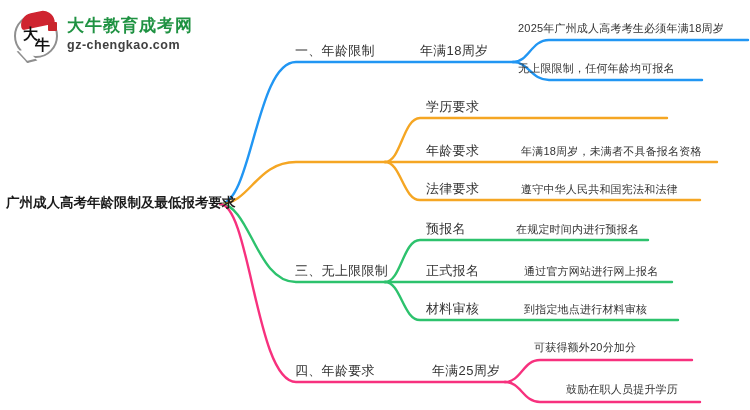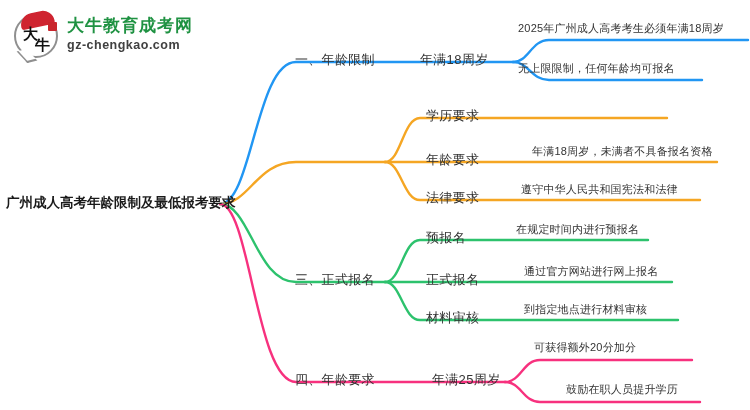--- a/index.html
+++ b/index.html
@@ -23,21 +23,21 @@
   .brand .url{font-size:12.5px;font-weight:bold;letter-spacing:.5px;line-height:15px;border-top:2px solid transparent;}
 
   
   .root-title{
     position:absolute;left:6px;top:194px;width:212px;
     font-size:13.5px;font-weight:bold;color:#1a1a1a;letter-spacing:0;
     white-space:nowrap;
   }
   .mm-label{
     position:absolute;height:18px;line-height:18px;white-space:nowrap;
-    font-size:13px;color:#333;letter-spacing:.3px;margin-top:9px;
+    font-size:13px;color:#333;letter-spacing:.3px;
   }
   .mm-leaf{
     position:absolute;height:17px;line-height:17px;white-space:nowrap;
     font-size:11px;color:#333;letter-spacing:.2px;
   }
 </style>
 </head>
 <body>
 
 <div id="stage">
@@ -87,25 +87,25 @@
 
   <div class="root-title">广州成人高考年龄限制及最低报考要求</div>
 
   <div class="mm-label" style="left:295px;top:42px;">一、年龄限制</div>
   <div class="mm-label" style="left:420px;top:42px;">年满18周岁</div>
   <div class="mm-leaf" style="left:518px;top:20px;">2025年广州成人高考考生必须年满18周岁</div>
   <div class="mm-leaf" style="left:518px;top:60px;">无上限限制，任何年龄均可报名</div>
 
   <div class="mm-label" style="left:426px;top:98px;">学历要求</div>
   <div class="mm-label" style="left:426px;top:142px;">年龄要求</div>
-  <div class="mm-leaf" style="left:521px;top:143px;margin-left:11px;">年满18周岁，未满者不具备报名资格</div>
+  <div class="mm-leaf" style="left:521px;top:143px;">年满18周岁，未满者不具备报名资格</div>
   <div class="mm-label" style="left:426px;top:180px;">法律要求</div>
   <div class="mm-leaf" style="left:521px;top:181px;">遵守中华人民共和国宪法和法律</div>
 
-  <div class="mm-label" style="left:295px;top:262px;">三、正式报名</div>
+  <div class="mm-label" style="left:295px;top:262px;">三、无上限限制</div>
   <div class="mm-label" style="left:426px;top:220px;">预报名</div>
   <div class="mm-leaf" style="left:516px;top:221px;">在规定时间内进行预报名</div>
   <div class="mm-label" style="left:426px;top:262px;">正式报名</div>
   <div class="mm-leaf" style="left:524px;top:263px;">通过官方网站进行网上报名</div>
   <div class="mm-label" style="left:426px;top:300px;">材料审核</div>
   <div class="mm-leaf" style="left:524px;top:301px;">到指定地点进行材料审核</div>
 
   <div class="mm-label" style="left:295px;top:362px;">四、年龄要求</div>
   <div class="mm-label" style="left:432px;top:362px;">年满25周岁</div>
   <div class="mm-leaf" style="left:534px;top:339px;">可获得额外20分加分</div>

